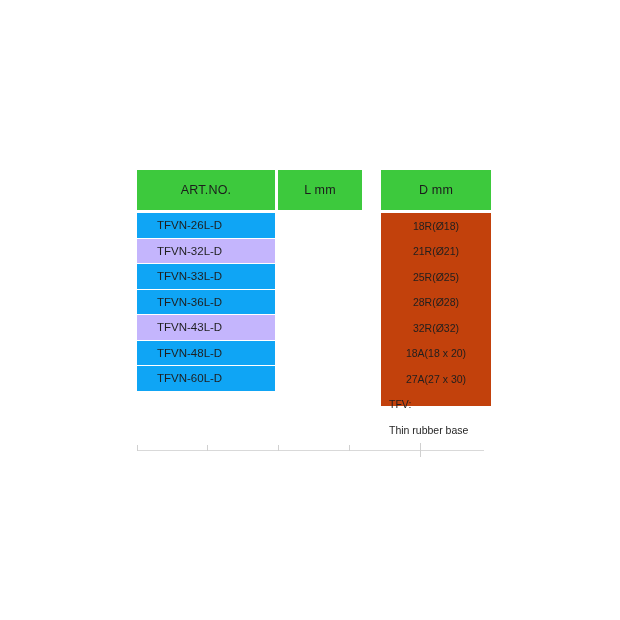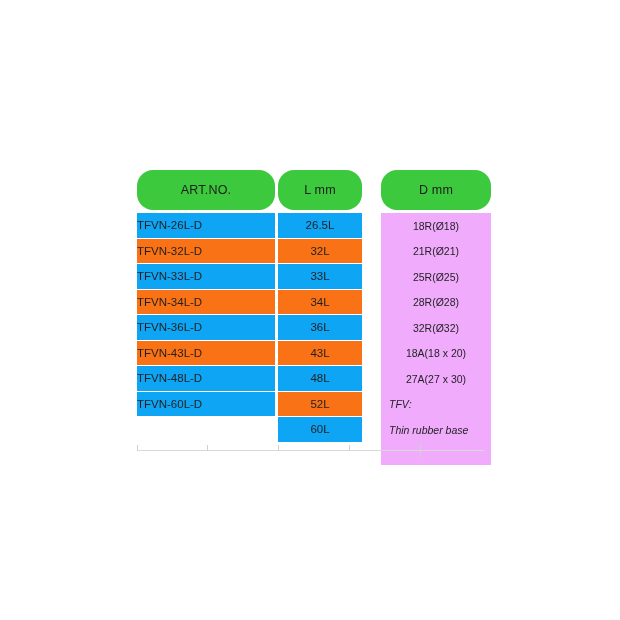--- a/index.html
+++ b/index.html
@@ -47,21 +47,20 @@
     right: 0;
     height: 40px;
     background: #3dc93d;
     color: #1c1c1c;
     font-size: 12.5px;
     display: flex;
     align-items: center;
     justify-content: center;
     letter-spacing: 0.2px;
     box-sizing: border-box;
-    border-radius: 16px;
   }
 
   
   .body-zone {
     position: absolute;
     top: 43px;
     left: 0;
     right: 0;
     height: 229px;
   }
@@ -70,43 +69,42 @@
   .cell {
     height: 24.5px;
     display: flex;
     align-items: center;
     font-size: 11.5px;
     color: #1f1f1f;
     box-sizing: border-box;
     margin-bottom: 1px;
   }
   .cell.odd  { background: #0fa5f5; }
-  .cell.even { background: #f97316; }
+  .cell.even { background: #c4b5fd; }
 
-  .col-art .cell { justify-content: flex-start; padding-left: 0; }
+  .col-art .cell { justify-content: flex-start; padding-left: 20px; }
   .col-l   .cell { justify-content: center; }
 
   
   .col-d .body-zone {
-    background: #f0abfc;
-    height: 252px;
+    background: #c2410c;
+    height: 193px;
   }
   .d-cell {
     height: 25.5px;
     display: flex;
     align-items: center;
     justify-content: center;
     font-size: 10.5px;
     color: #1f1f1f;
     box-sizing: border-box;
   }
   .d-cell.left {
     justify-content: flex-start;
     padding-left: 8px;
-    font-style: italic;
   }
 
   
   .grid-under {
     position: absolute;
     left: 137px;
     top: 443px;
     width: 400px;
     height: 14px;
   }
@@ -138,41 +136,29 @@
 
 <div id="spec-table-wrap">
   <div class="table-grid">
 
     <div class="col col-art">
       <div class="hdr">ART.NO.</div>
       <div class="body-zone">
         <div class="cell odd">TFVN-26L-D</div>
         <div class="cell even">TFVN-32L-D</div>
         <div class="cell odd">TFVN-33L-D</div>
-        <div class="cell even">TFVN-34L-D</div>
         <div class="cell odd">TFVN-36L-D</div>
         <div class="cell even">TFVN-43L-D</div>
         <div class="cell odd">TFVN-48L-D</div>
         <div class="cell odd">TFVN-60L-D</div>
       </div>
     </div>
 
     <div class="col col-l">
       <div class="hdr">L mm</div>
-      <div class="body-zone">
-        <div class="cell odd">26.5L</div>
-        <div class="cell even">32L</div>
-        <div class="cell odd">33L</div>
-        <div class="cell even">34L</div>
-        <div class="cell odd">36L</div>
-        <div class="cell even">43L</div>
-        <div class="cell odd">48L</div>
-        <div class="cell even">52L</div>
-        <div class="cell odd">60L</div>
-      </div>
     </div>
 
     <div class="col col-d">
       <div class="hdr">D mm</div>
       <div class="body-zone">
         <div class="d-cell">18R(Ø18)</div>
         <div class="d-cell">21R(Ø21)</div>
         <div class="d-cell">25R(Ø25)</div>
         <div class="d-cell">28R(Ø28)</div>
         <div class="d-cell">32R(Ø32)</div>

